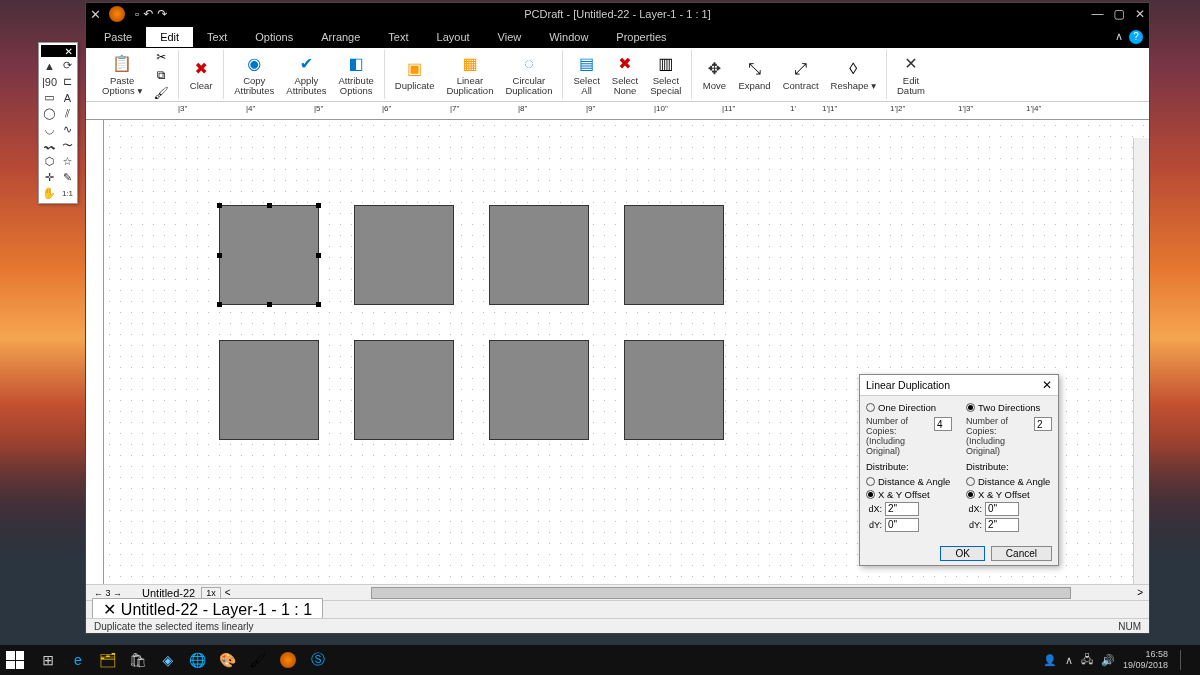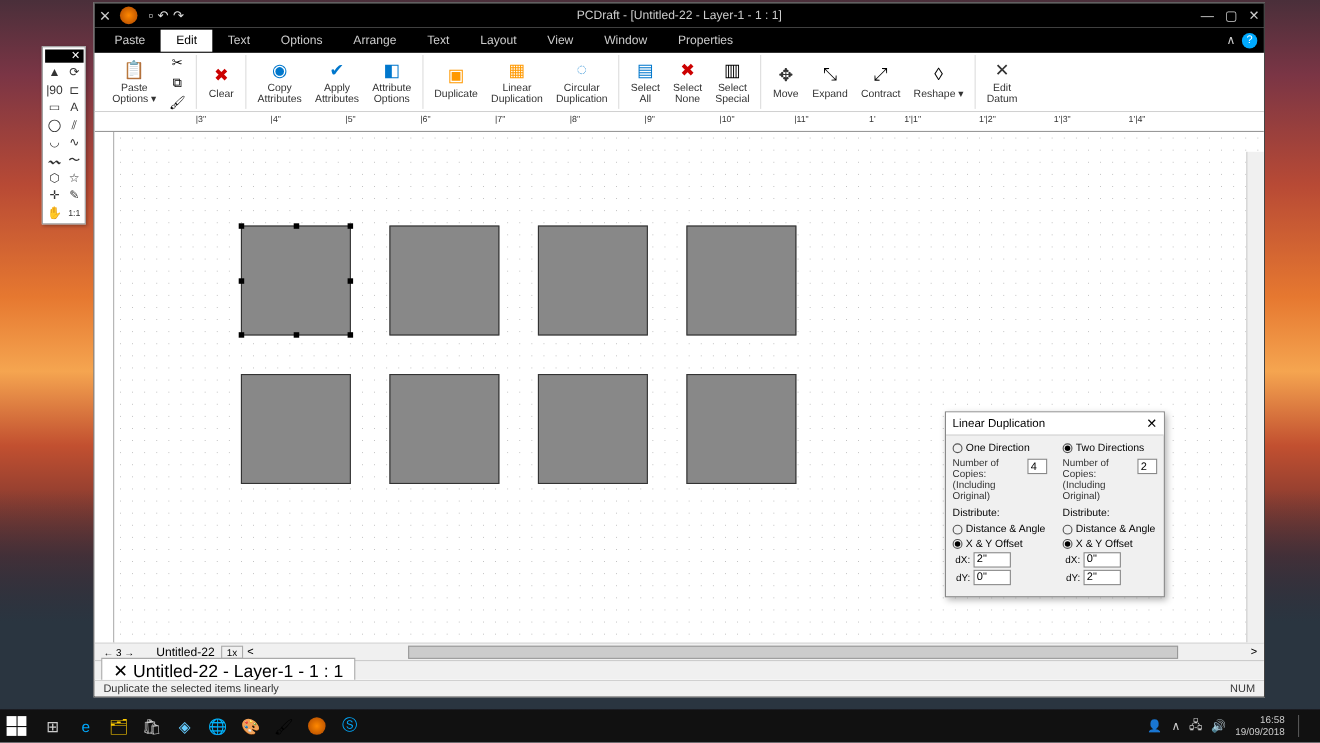--- a/index.html
+++ b/index.html
@@ -432,20 +432,24 @@
                     <span class="flabel">dX:</span>
                     <input class="dinput" value="0&quot;" style="">
                   </div>
                 <div class="dlg-field">
                     <span class="flabel">dY:</span>
                     <input class="dinput" value="2&quot;" style="">
                   </div>
               </div>
             </div>
           </div>
+          <div class="dlg-buttons">
+            <button class="dlg-btn primary">OK</button>
+            <button class="dlg-btn">Cancel</button>
+          </div>
         </div>
       </div>
       <div class="scroll-v"></div>
     </div>
     <div class="scroll-h">
       <span style="margin-left:8px;font-size:9px">← 3 →</span>
       <div class="tab" style="margin-left:20px;">Untitled-22</div>
       <span style="margin-left:6px;padding:0 4px;border:1px solid #aaa;font-size:9px">1x</span>
       <span style="margin-left:4px;font-size:10px">&lt;</span>
       <div class="thumb"></div>

